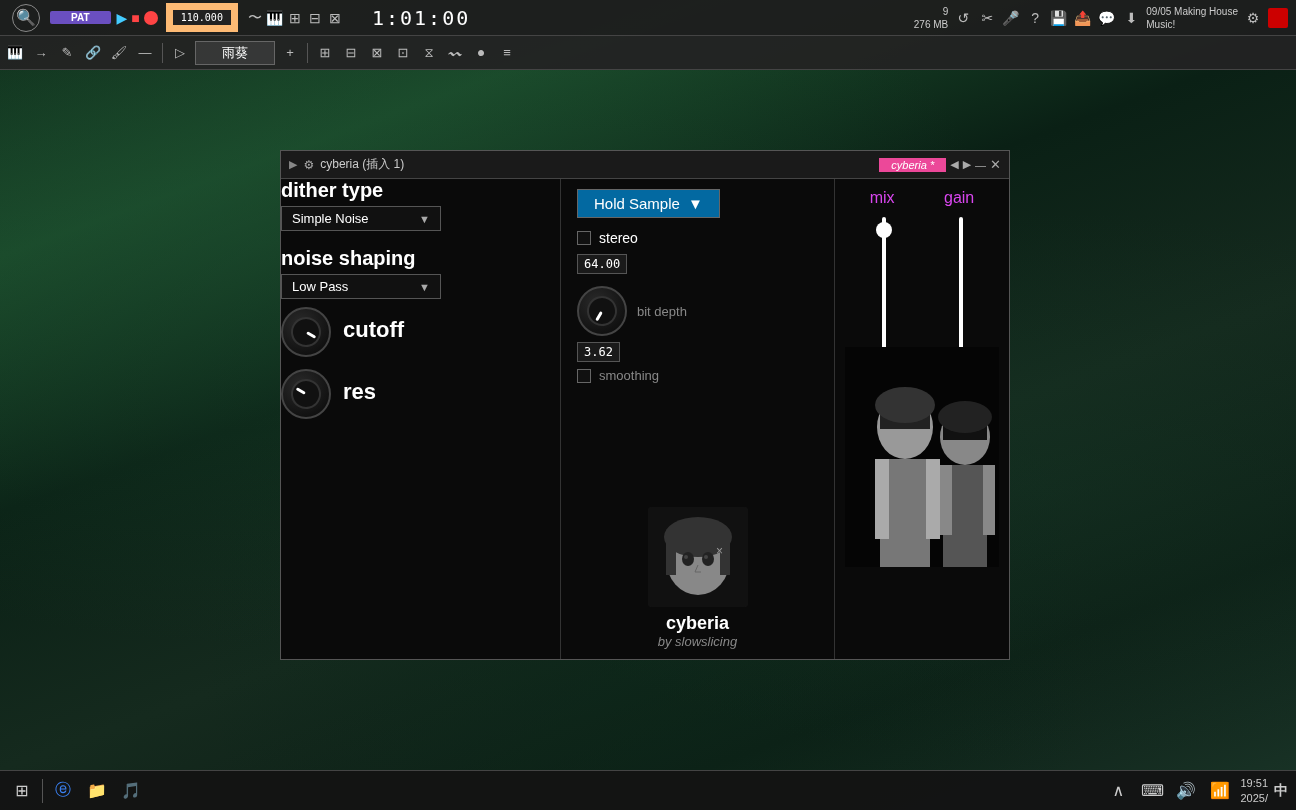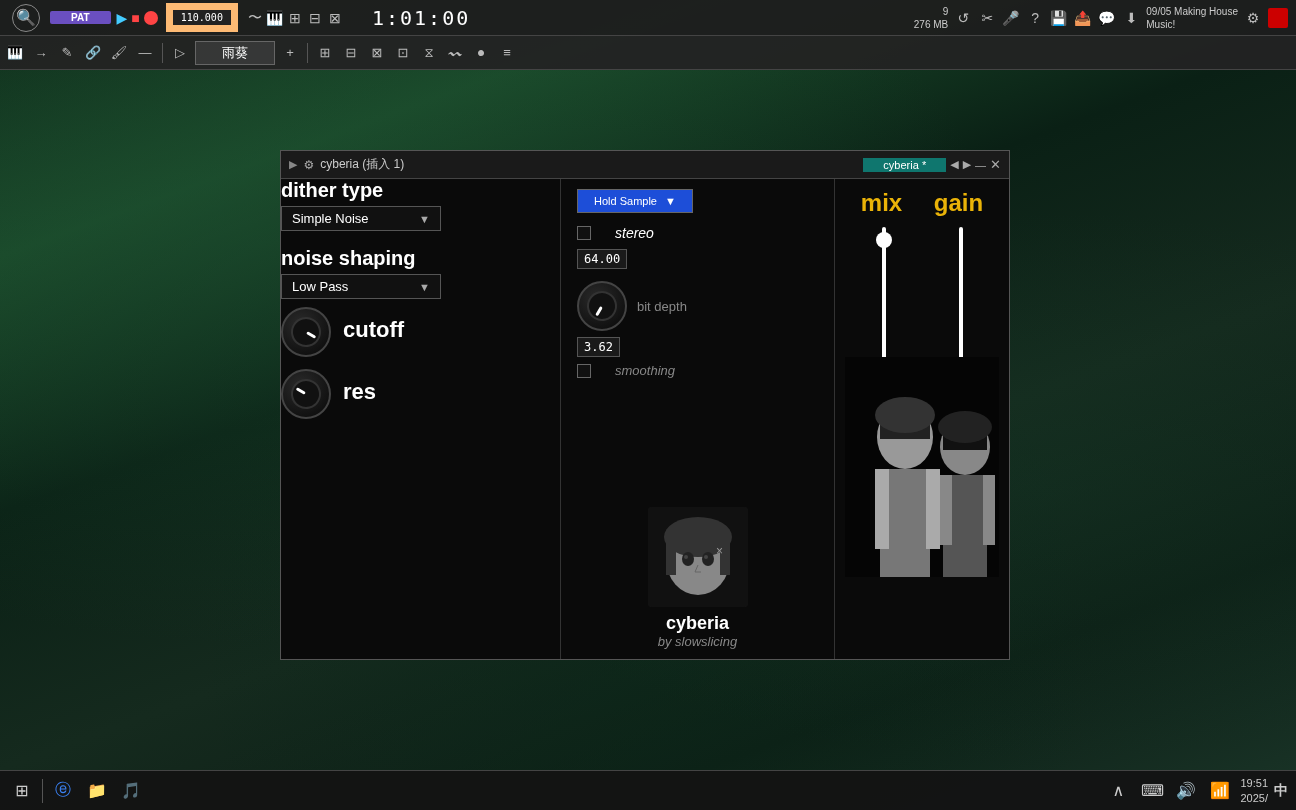--- a/index.html
+++ b/index.html
@@ -234,38 +234,37 @@
       position: relative;
     }
 
     .hold-sample-row {
       display: flex;
       align-items: center;
       gap: 8px;
       margin-bottom: 12px;
     }
     .hold-sample-btn {
-      background: #1d4ed8;
+      background: #0369a1;
       border: 1px solid #666;
       color: #fff;
       padding: 5px 16px;
-      font-size: 11px;
+      font-size: 15px;
       cursor: pointer;
       display: flex;
       align-items: center;
       gap: 8px;
     }
     .hold-sample-arrow { color: #fff; }
 
     .checkbox-row {
       display: flex;
       align-items: center;
-      gap: 24px;
+      gap: 8px;
       margin-bottom: 8px;
-      font-style: italic;
     }
     .checkbox {
       width: 14px;
       height: 14px;
       border: 1px solid #666;
       background: #111;
       flex-shrink: 0;
     }
     .checkbox-label {
       color: #fff;
@@ -330,23 +329,23 @@
       padding: 10px;
       position: relative;
     }
 
     .mixer-labels {
       display: flex;
       justify-content: space-around;
       margin-bottom: 10px;
     }
     .mixer-label {
-      color: #eab308;
-      font-size: 24px;
-      font-weight: bold;
+      color: #d946ef;
+      font-size: 16px;
+      font-weight: normal;
     }
 
     .sliders-area {
       display: flex;
       justify-content: space-around;
       align-items: flex-start;
       height: 350px;
       position: relative;
     }
 
@@ -543,21 +542,21 @@
   <div class="tb2-icon">≡</div>
 </div>
 
 <div class="plugin-window">
 
   <div class="plugin-titlebar">
     <span style="color:#888;font-size:11px;">▶</span>
     <span class="plugin-title-icon">⚙</span>
     <span class="plugin-title-text">cyberia (插入 1)</span>
     <div class="plugin-title-right">
-      <span style="background:#0f766e;color:#fff;font-size:11px;padding:1px 20px;">cyberia *</span>
+      <span style="background:#ec4899;color:#fff;font-size:11px;padding:1px 12px;font-style:italic;">cyberia *</span>
       <span class="plugin-mini-icon">◀</span>
       <span class="plugin-mini-icon">▶</span>
       <span class="plugin-mini-icon">—</span>
       <span class="plugin-close">✕</span>
     </div>
   </div>
 
   <div class="plugin-body">
 
     <div class="left-panel">

